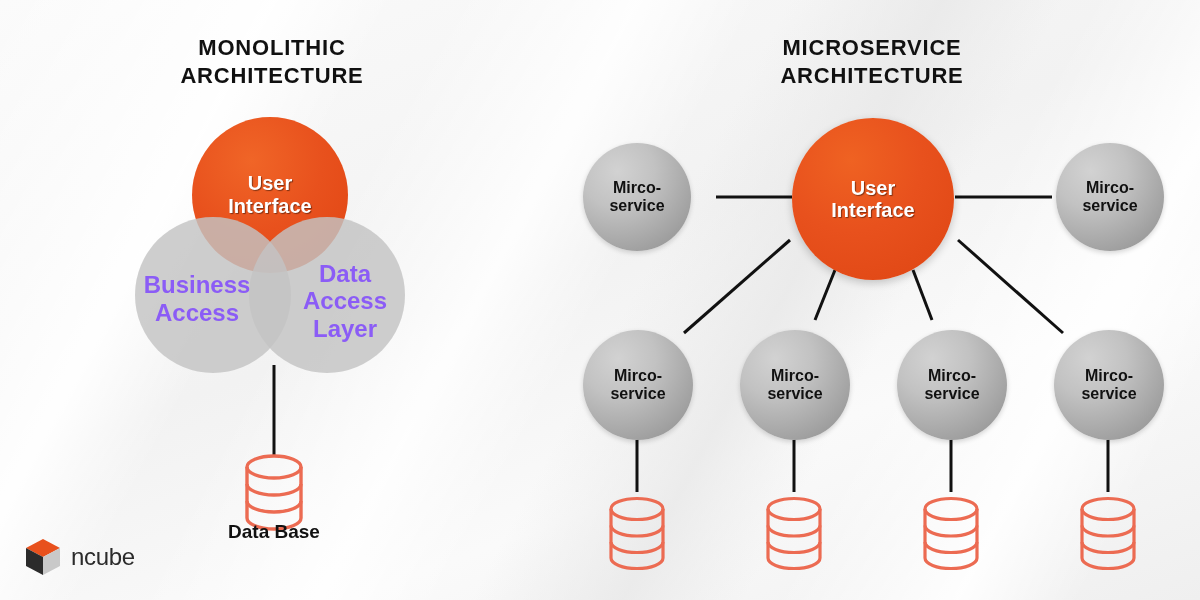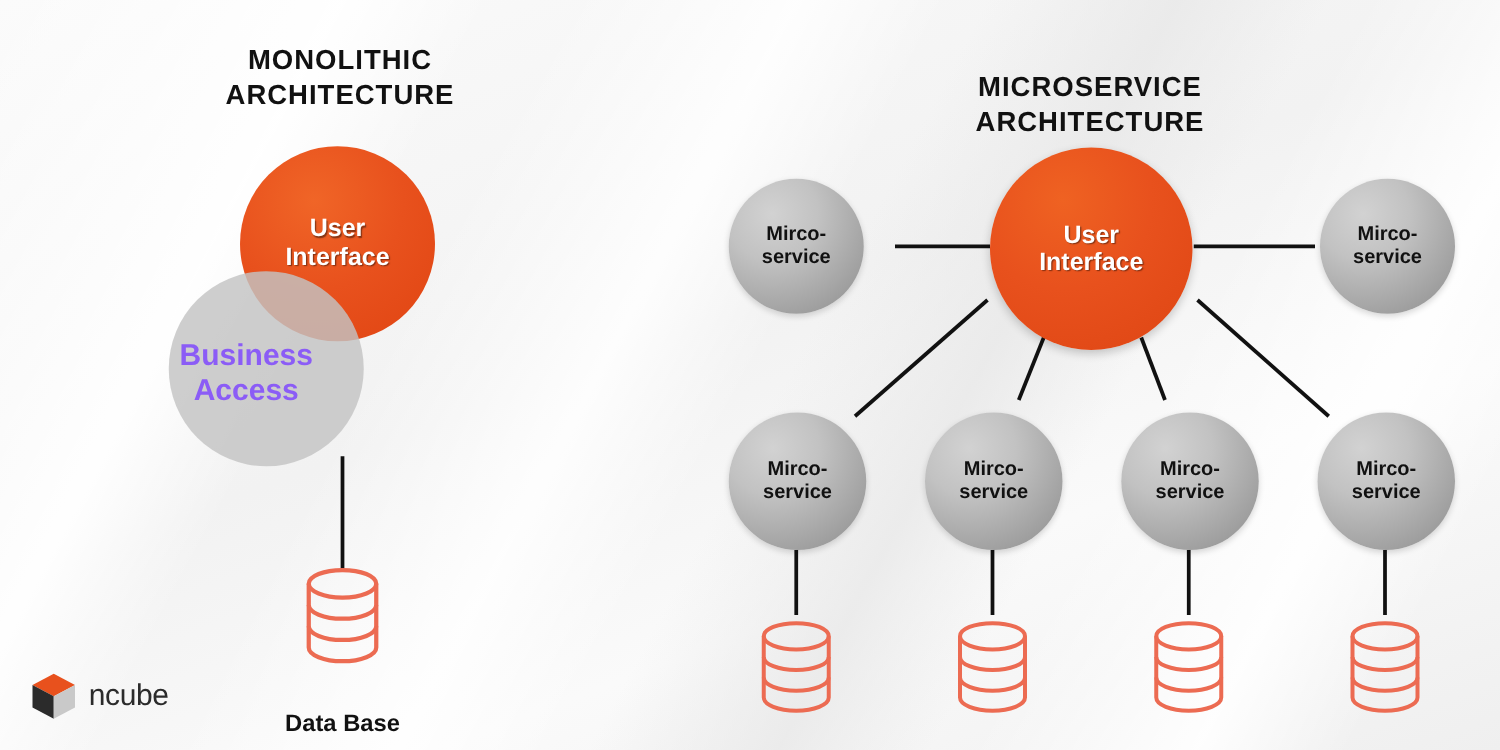--- a/index.html
+++ b/index.html
@@ -30,21 +30,21 @@
   .title {
     position: absolute;
     text-align: center;
     font-weight: 700;
     font-size: 22px;
     letter-spacing: 0.8px;
     line-height: 1.28;
     color: #111111;
   }
   #title-mono { left: 122px; top: 34px; width: 300px; }
-  #title-micro { left: 722px; top: 34px; width: 300px; margin-top: 22px; }
+  #title-micro { left: 722px; top: 34px; width: 300px; }
 
   
   .node {
     position: absolute;
     border-radius: 50%;
     display: flex;
     align-items: center;
     justify-content: center;
     text-align: center;
     font-weight: 700;
@@ -169,30 +169,37 @@
     </div>
   </div>
 
   <div class="venn-circle" id="venn-bl">
     <div class="venn-label">
       <div>Business</div>
       <div>Access</div>
     </div>
   </div>
 
+  <div class="venn-circle" id="venn-dal">
+    <div class="venn-label">
+      <div>Data</div>
+      <div>Access</div>
+      <div>Layer</div>
+    </div>
+  </div>
 
   <svg class="db" style="left:238px; top:452px;" width="72" height="84" viewBox="0 0 72 84">
     <g fill="none" stroke="#EC6B52" stroke-width="3.4">
       <ellipse cx="36" cy="15" rx="27" ry="11"></ellipse>
       <path d="M9 15 L9 66 A27 11 0 0 0 63 66 L63 15"></path>
       <path d="M9 32 A27 11 0 0 0 63 32"></path>
       <path d="M9 49 A27 11 0 0 0 63 49"></path>
     </g>
   </svg>
-  <div class="db-label" style="left:194px; top:569px; width:160px;">Data Base</div>
+  <div class="db-label" style="left:194px; top:521px; width:160px;">Data Base</div>
 
   <div class="node node-orange" id="hub" style="left:792px; top:118px; width:162px; height:162px;">
     <div>
       <div>User</div>
       <div>Interface</div>
     </div>
   </div>
 
   <div class="node node-gray" style="left:583px; top:143px; width:108px; height:108px;">
     <div>

